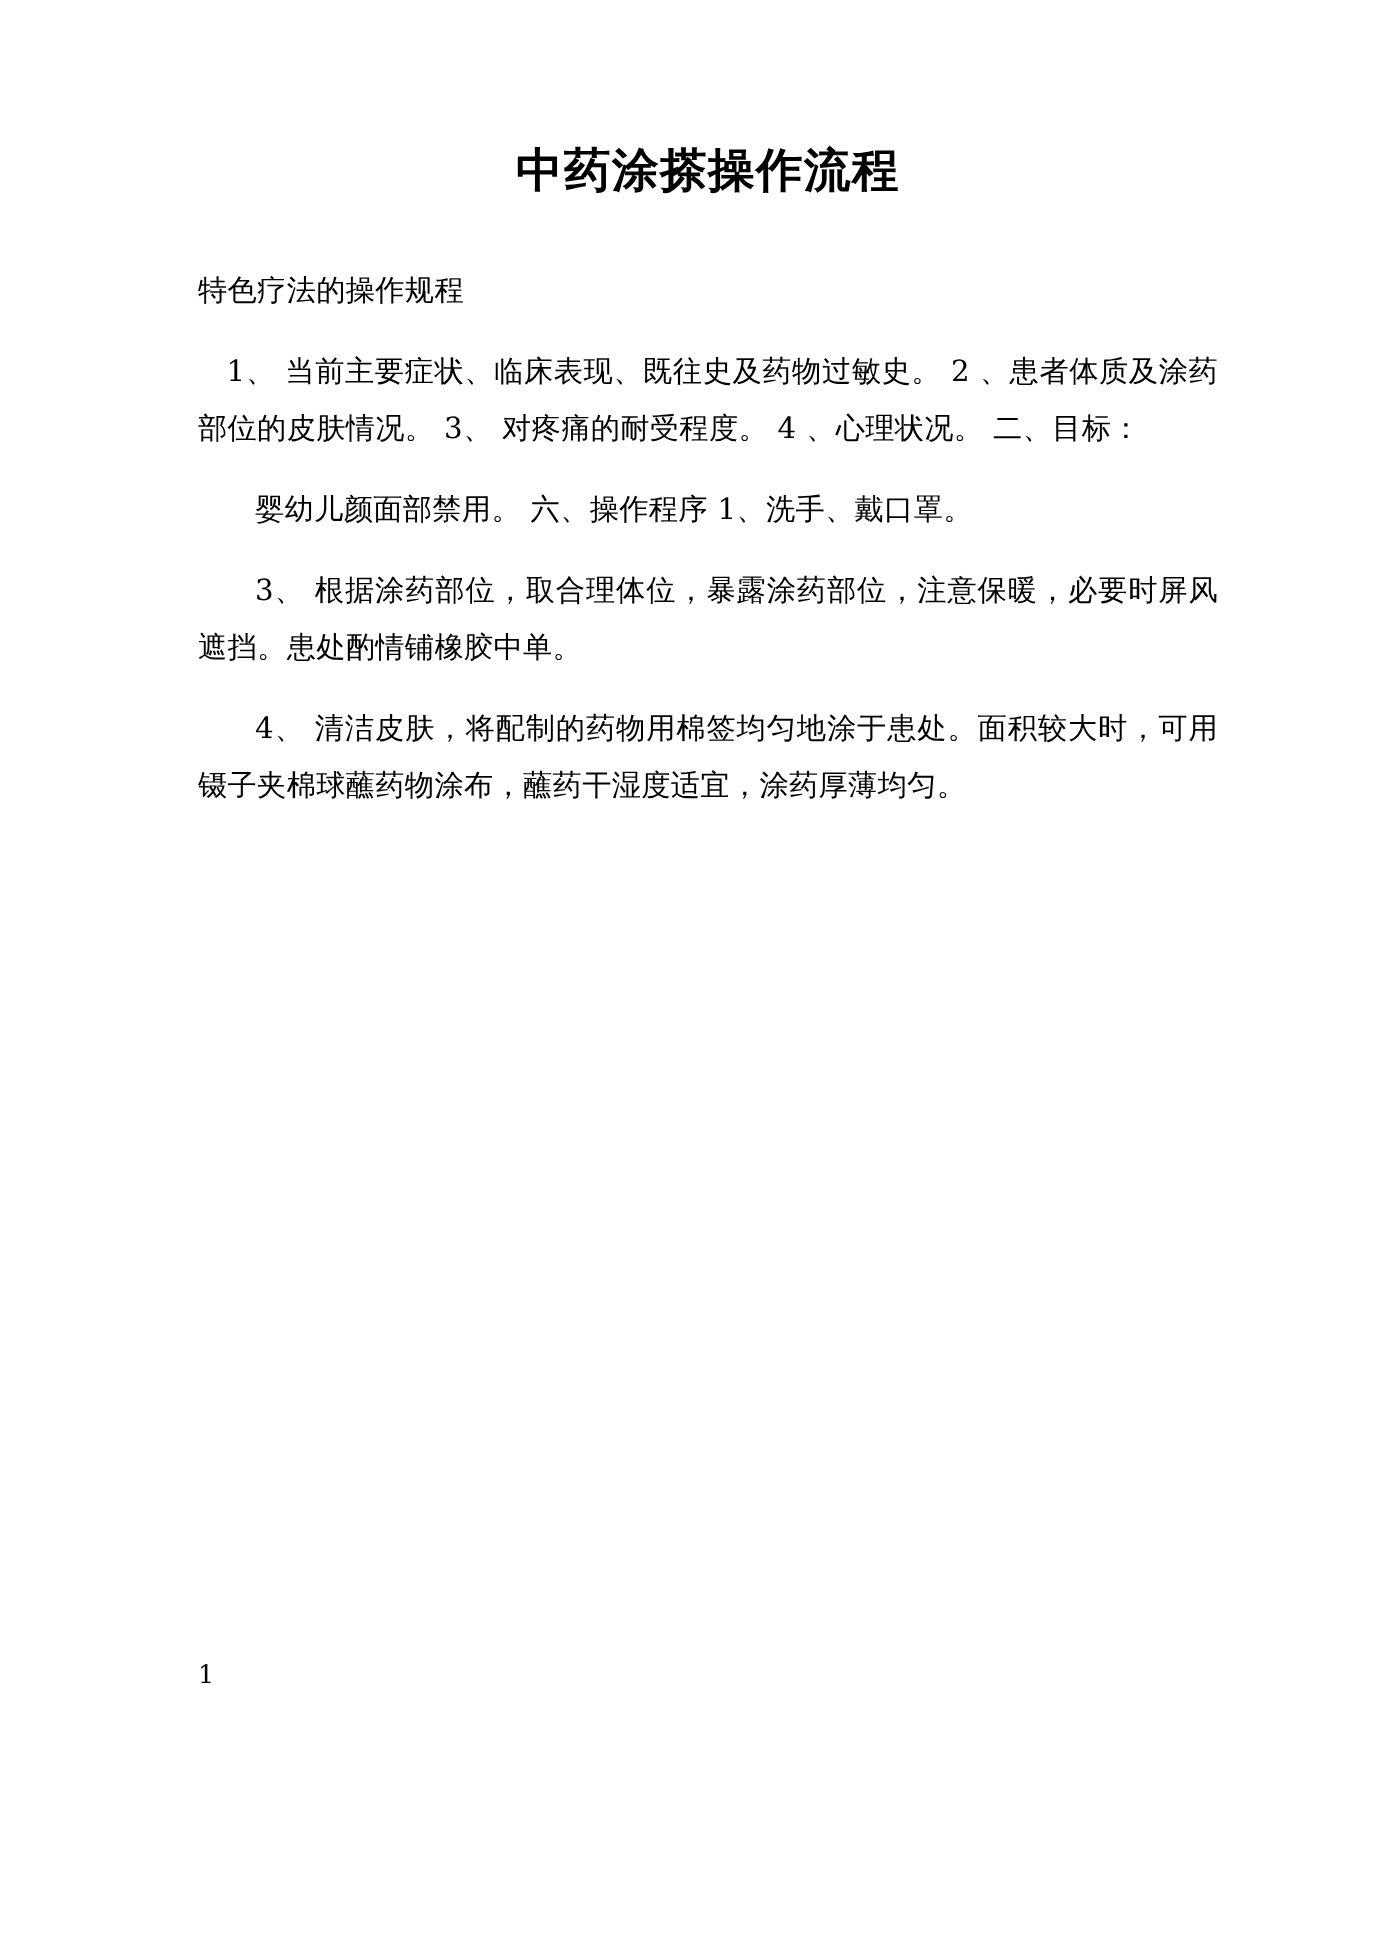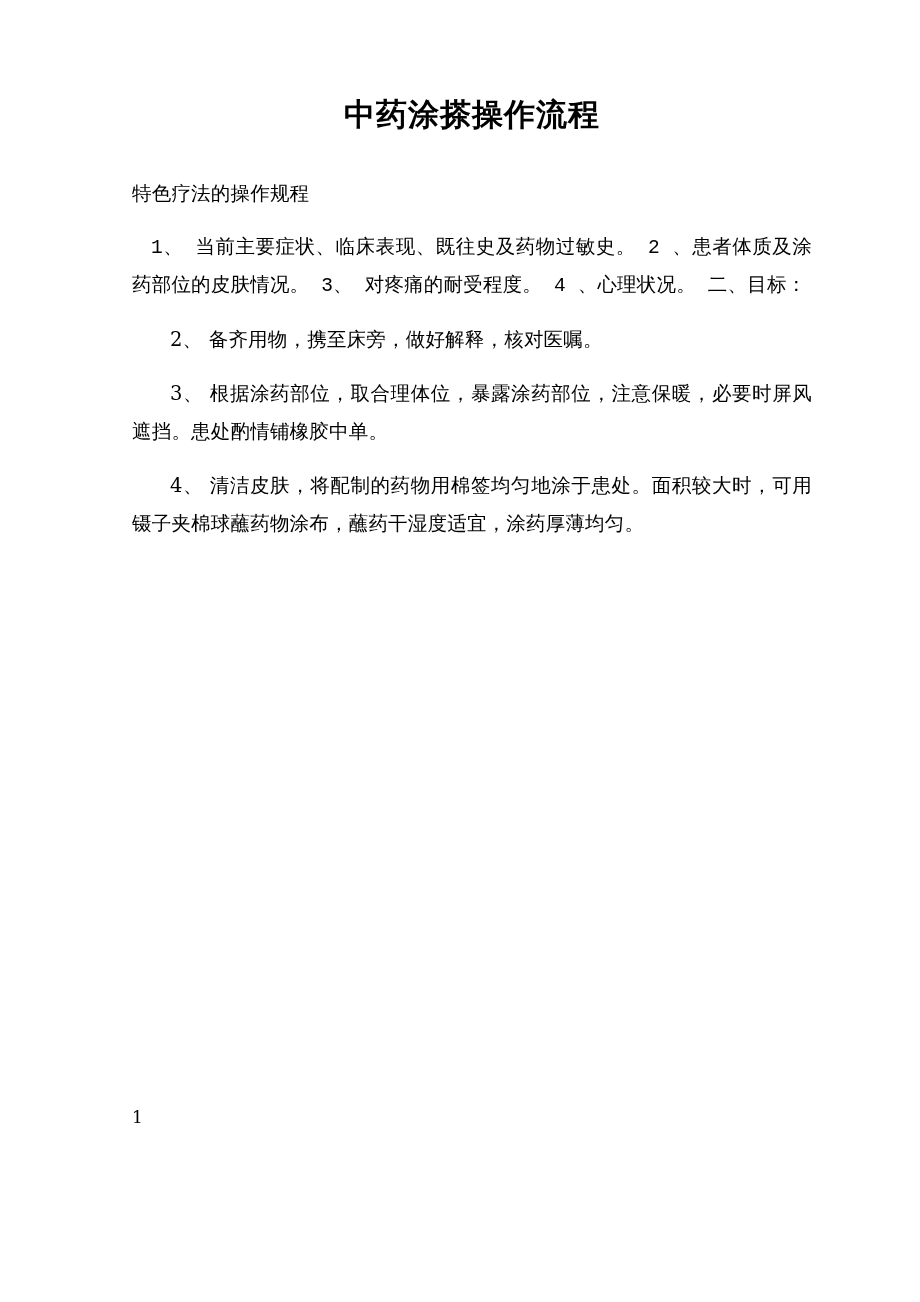--- a/index.html
+++ b/index.html
@@ -36,21 +36,20 @@
     text-align: justify;
     text-justify: inter-ideograph;
     margin: 0 0 16px 0;
     letter-spacing: 0.2px;
   }
   .para.indent {
     text-indent: 38px;
   }
   .para.small-indent {
     text-indent: 19px;
-    font-family: Liberation Mono, monospace;
   }
   .page-number {
     position: absolute;
     left: 132px;
     bottom: 176px;
     font-size: 17px;
     font-family: "DejaVu Serif", "Liberation Serif", serif;
     line-height: 1;
   }
 </style>
@@ -61,22 +60,22 @@
 
   <h1 class="doc-title">中药涂搽操作流程</h1>
 
   <p class="para">特色疗法的操作规程</p>
 
 
   <p class="para small-indent">1、 当前主要症状、临床表现、既往史及药物过敏史。 2 、患者体质及涂药部位的皮肤情况。 3、 对疼痛的耐受程度。 4 、心理状况。 二、目标：</p>
 
 
 
+  <p class="para indent">婴幼儿颜面部禁用。 六、操作程序 1、洗手、戴口罩。</p>
 
-  <p class="para indent">2、 备齐用物，携至床旁，做好解释，核对医嘱。</p>
 
   <p class="para indent">3、 根据涂药部位，取合理体位，暴露涂药部位，注意保暖，必要时屏风遮挡。患处酌情铺橡胶中单。</p>
 
   <p class="para indent">4、 清洁皮肤，将配制的药物用棉签均匀地涂于患处。面积较大时，可用镊子夹棉球蘸药物涂布，蘸药干湿度适宜，涂药厚薄均匀。</p>
 
 
   <div class="page-number">1</div>
 
 </div>
 

